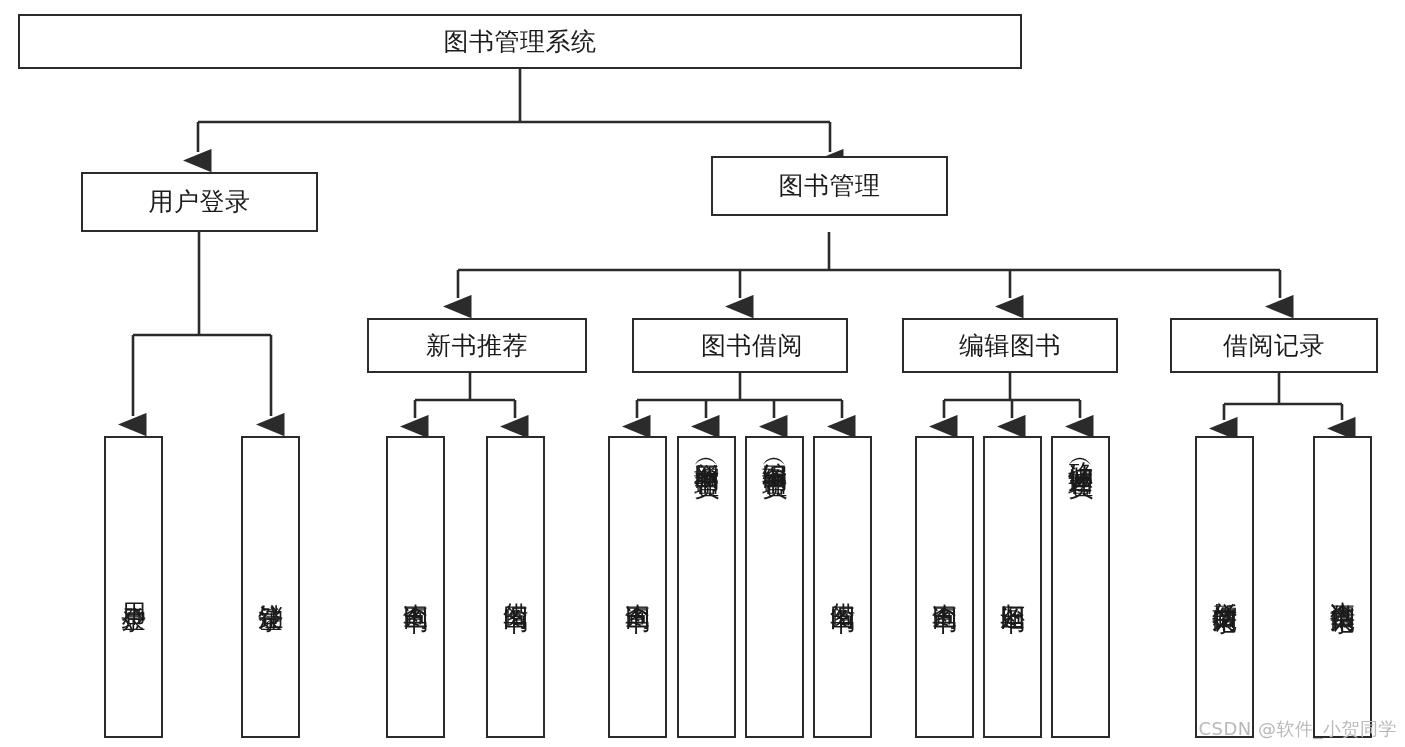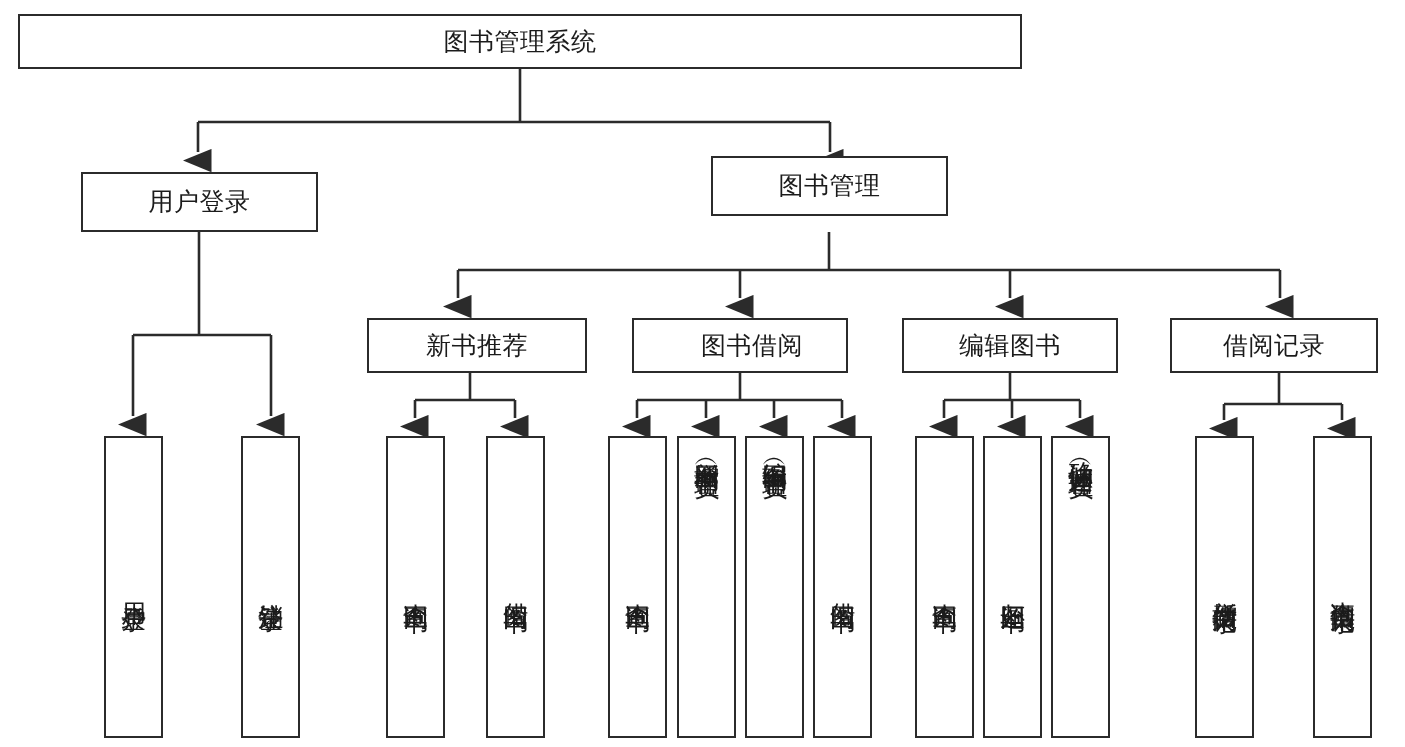--- a/index.html
+++ b/index.html
@@ -181,13 +181,14 @@
         <span class="label">确认归还（管理员）</span>
       </div>
       <div class="node vert centered" style="left: 1195px; top: 436px; width: 59px; height: 302px;">
         <span class="label">新增借阅记录</span>
       </div>
       <div class="node vert centered" style="left: 1313px; top: 436px; width: 59px; height: 302px;">
         <span class="label">查询借阅记录</span>
       </div>
     </div>
 
+  <div id="watermark">CSDN @软件_小贺同学</div>
 </div>
 
 </body></html>

